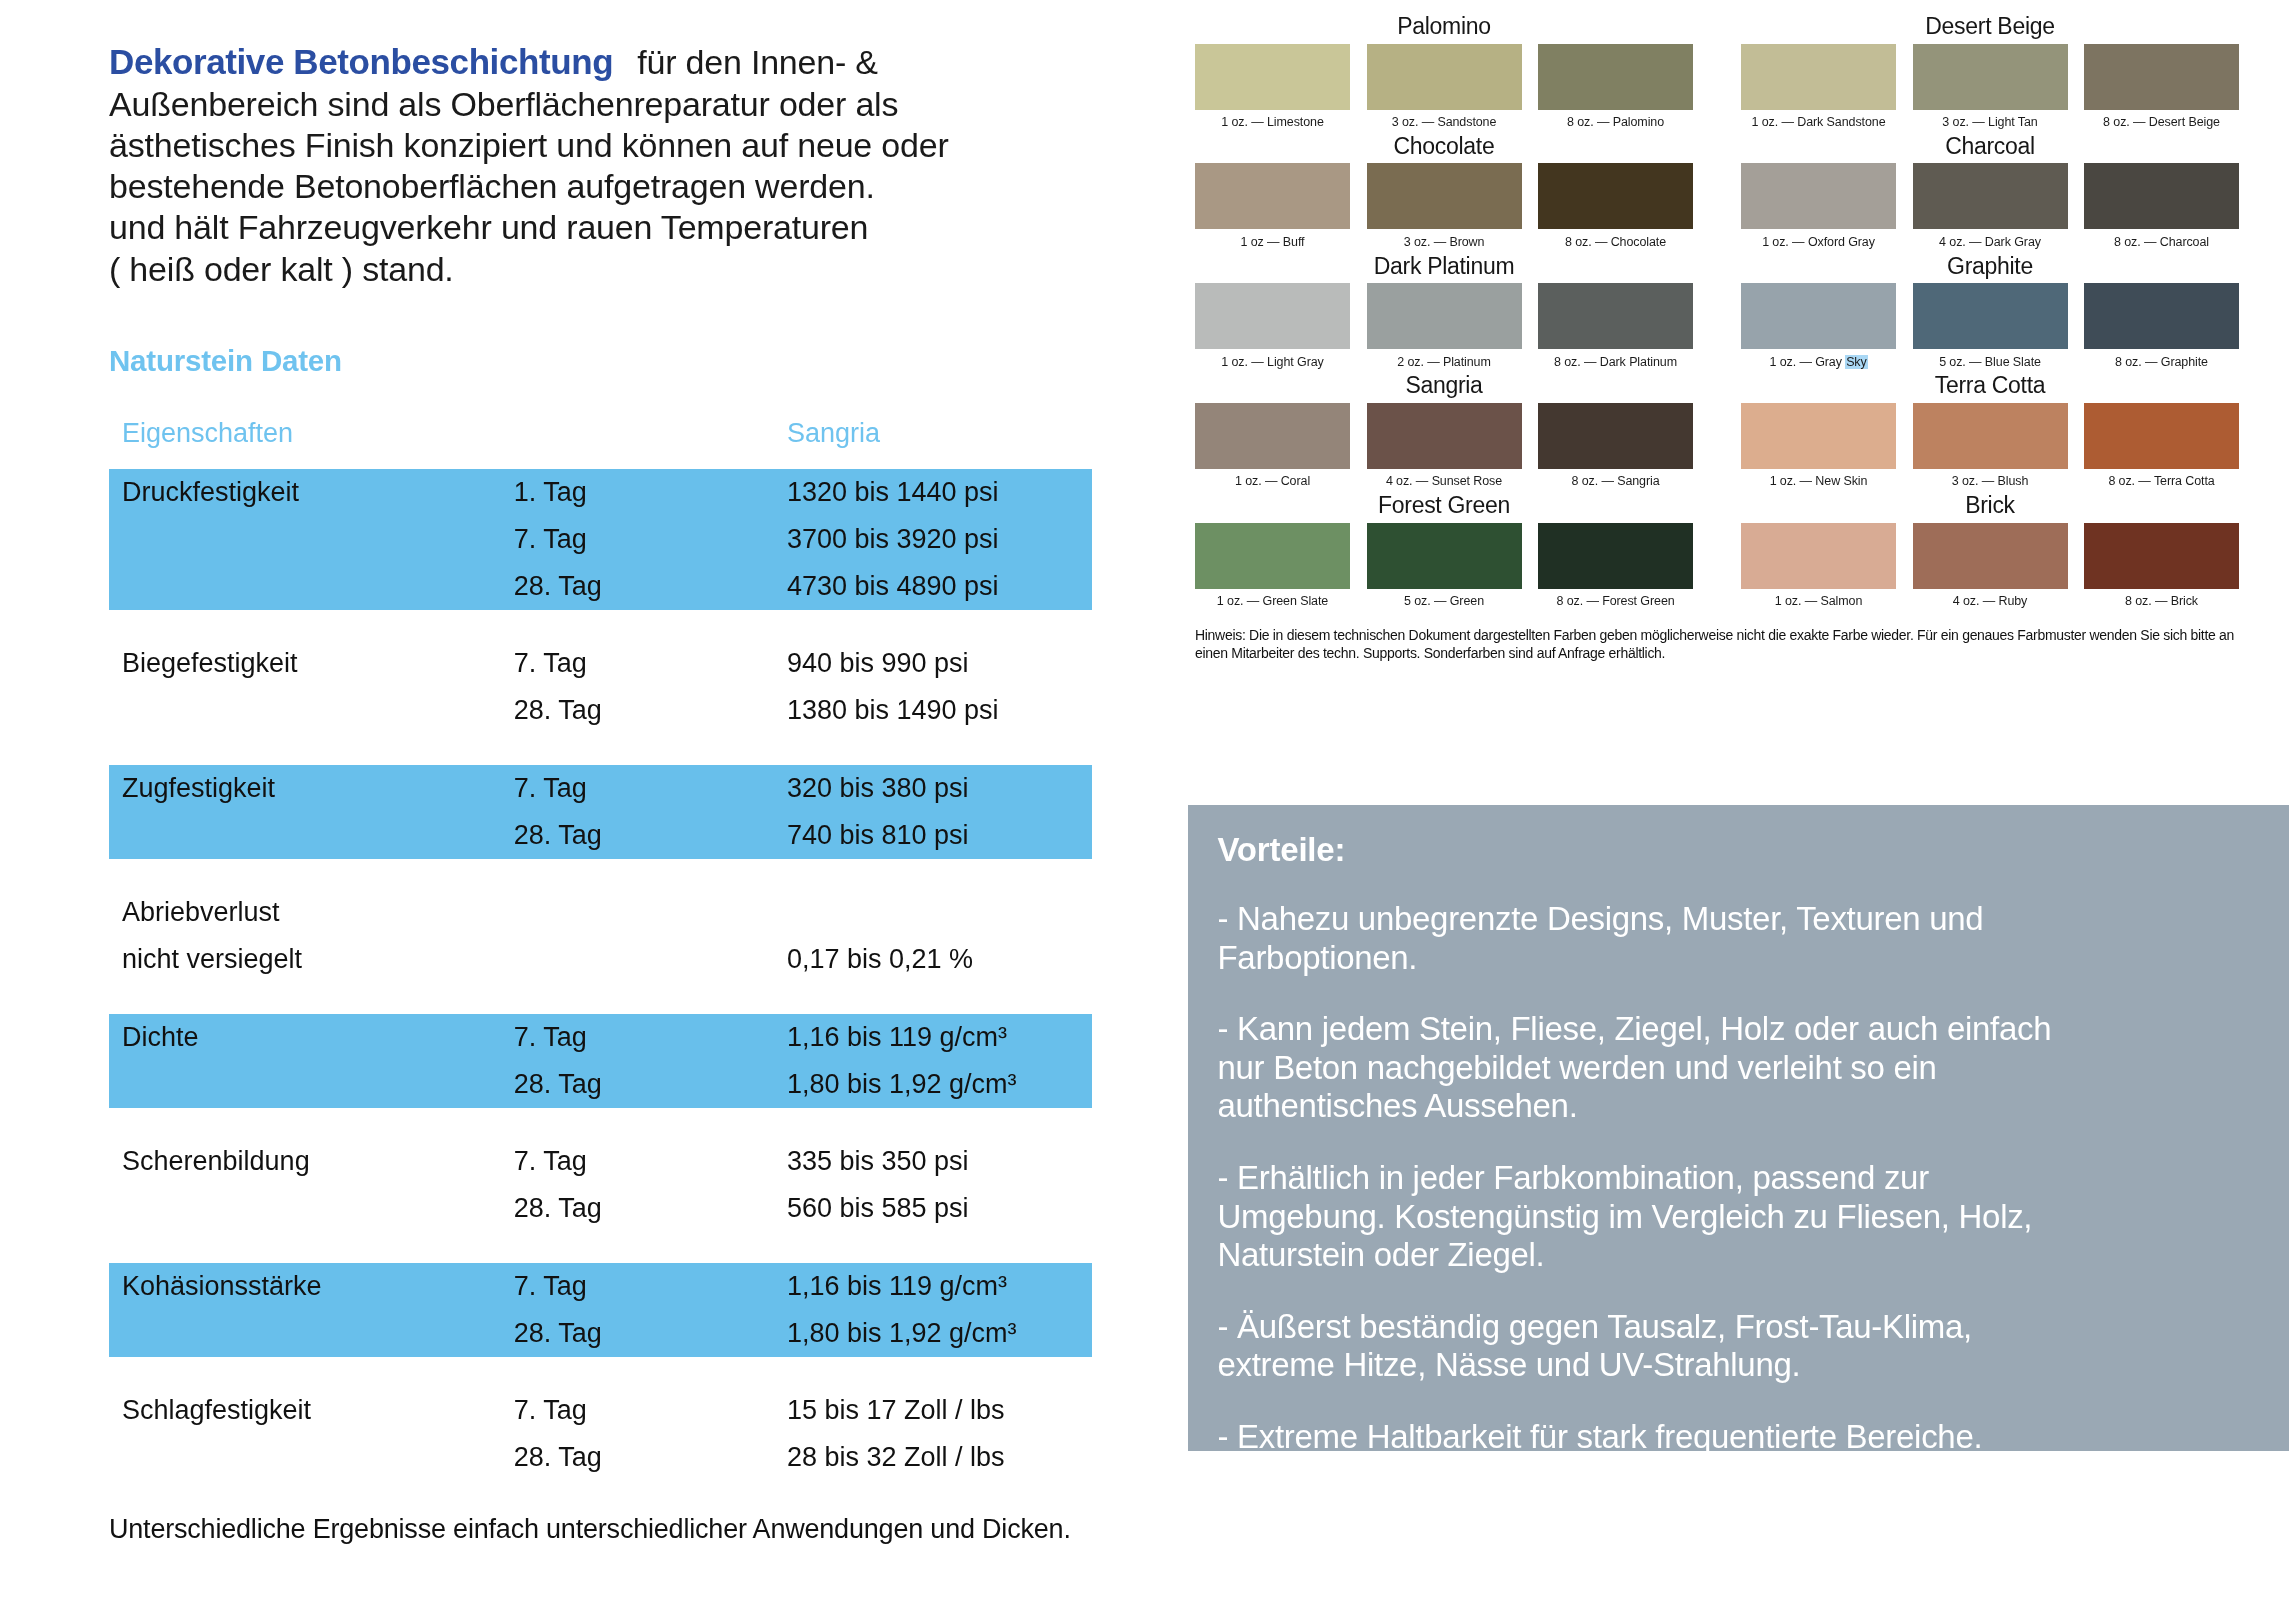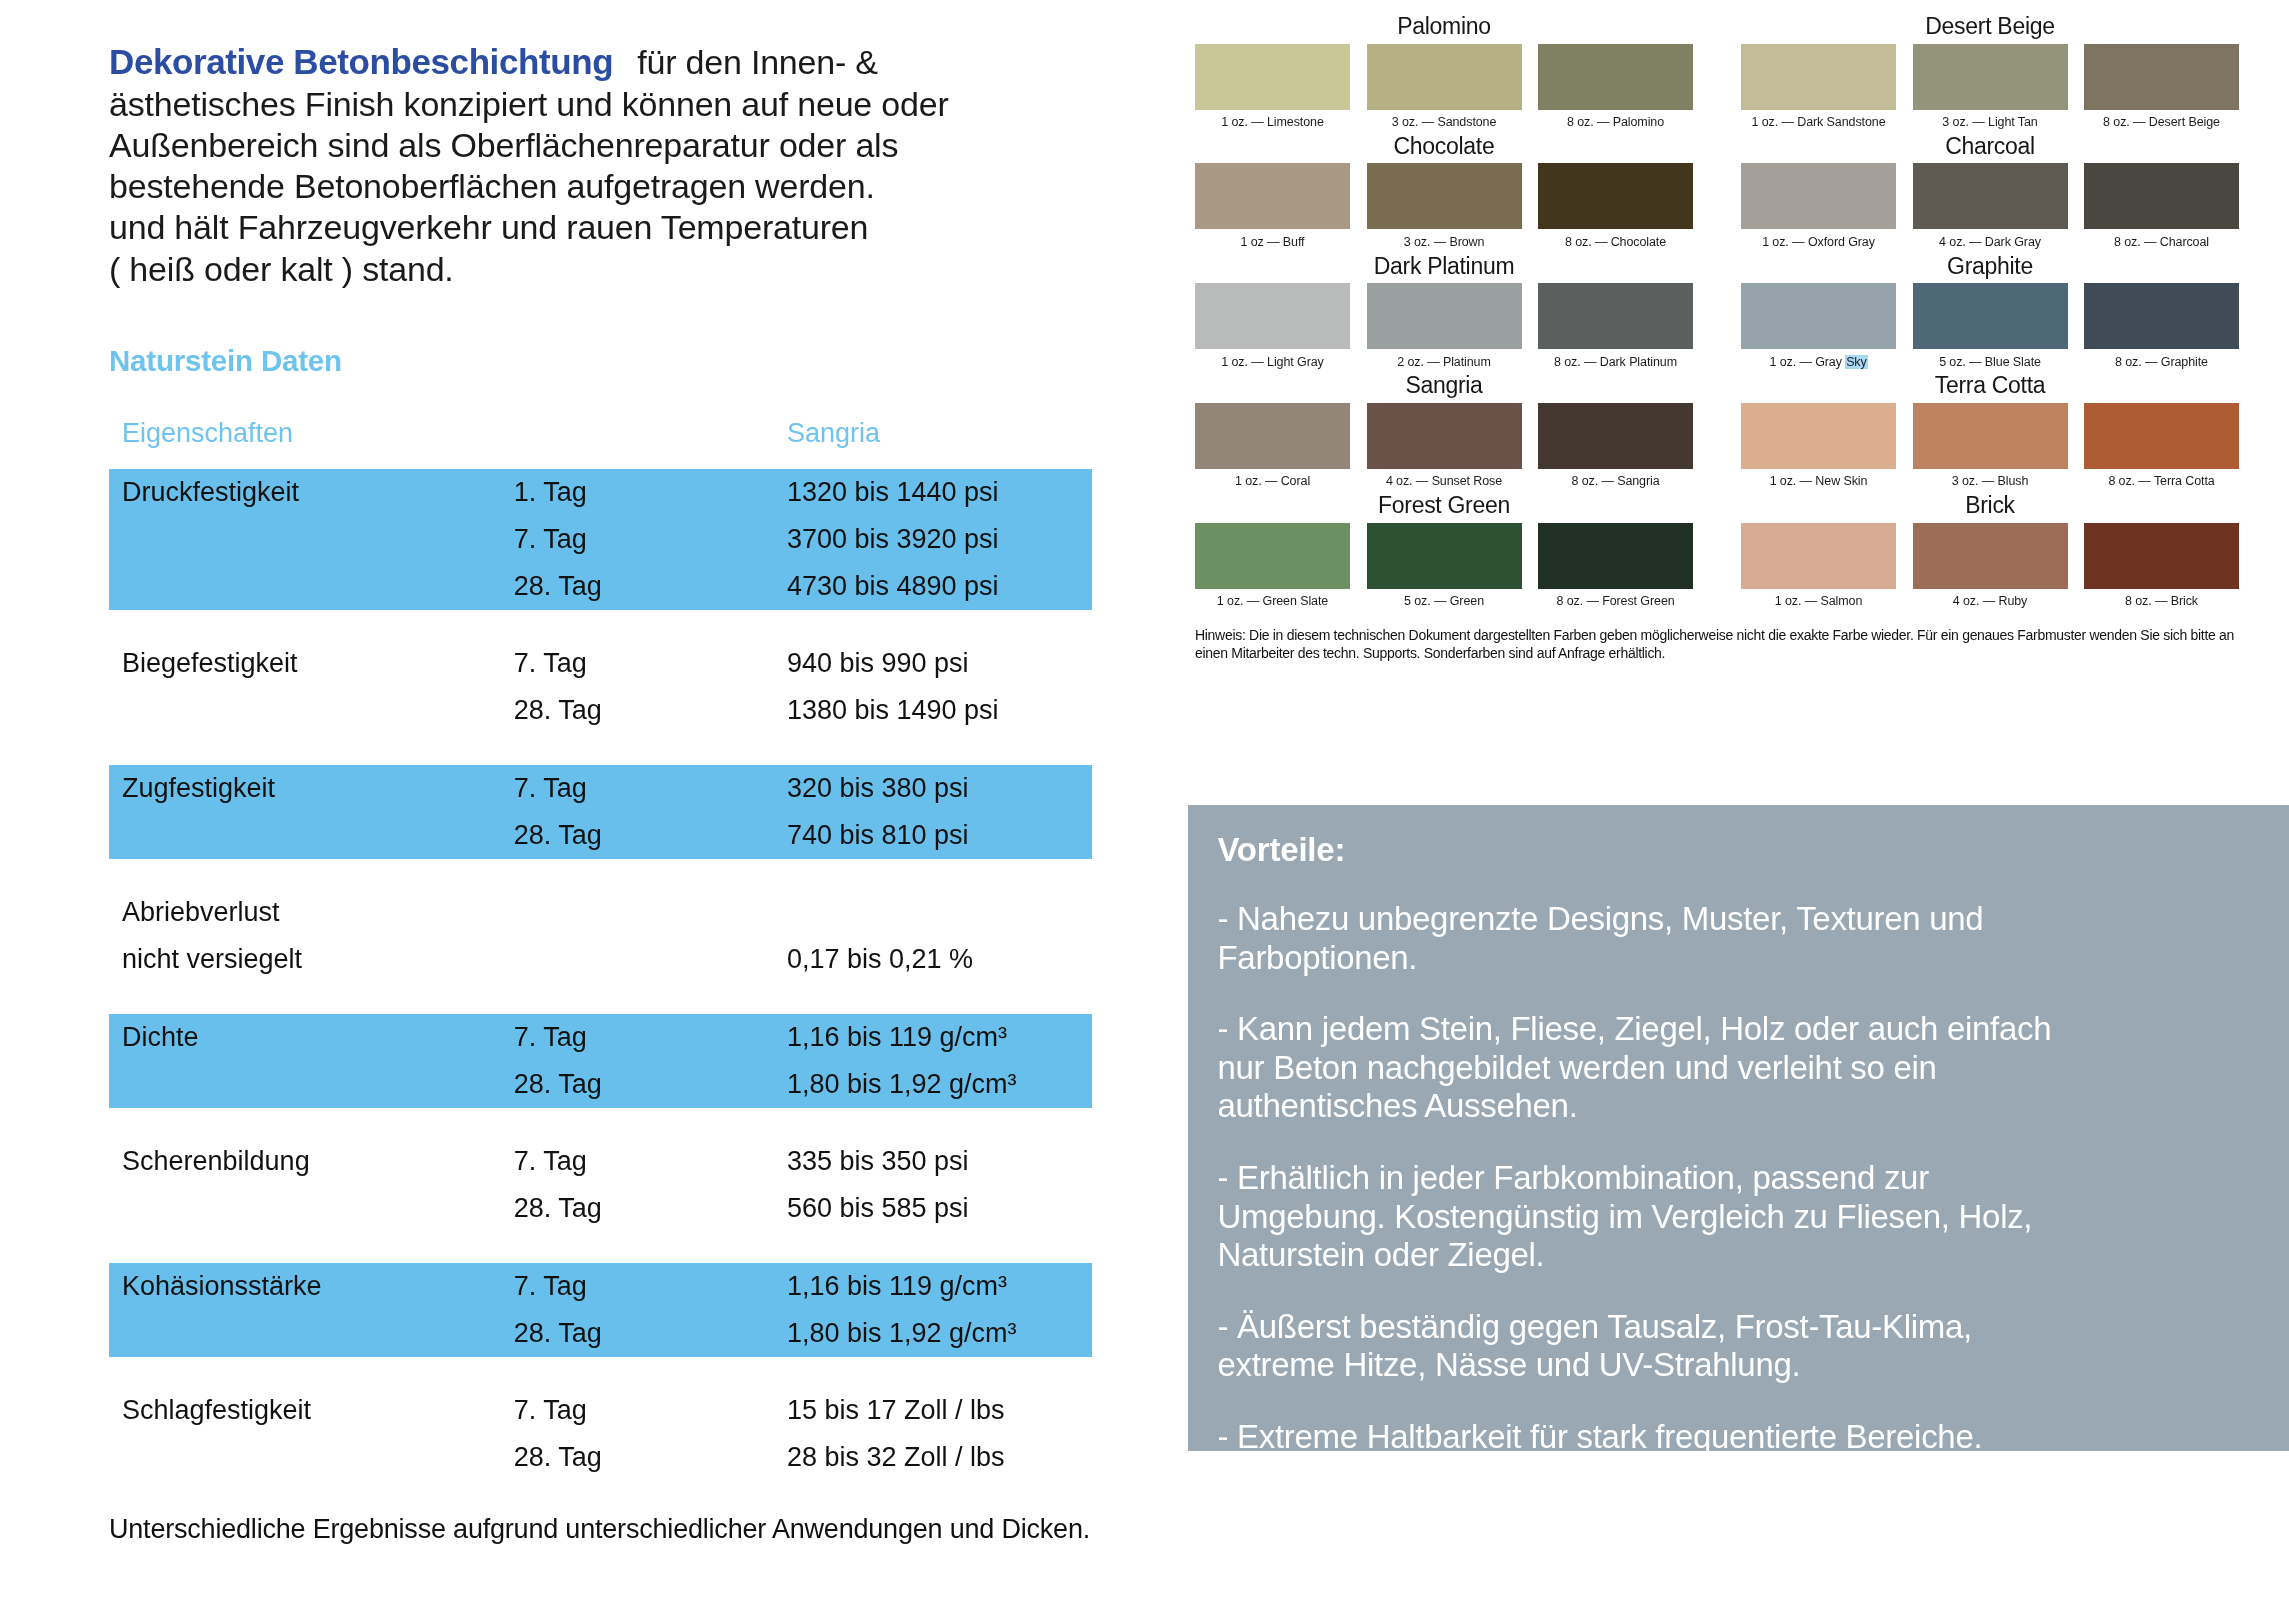--- a/index.html
+++ b/index.html
@@ -192,22 +192,22 @@
 </style>
 </head>
 <body>
 
 <div id="left-column">
 
   <div id="intro-block">
     <span class="intro-first">
       <span id="intro-title">Dekorative Betonbeschichtung</span><span>für den Innen- &amp;</span>
     </span>
+    <span class="intro-line">Außenbereich sind als Oberflächenreparatur oder als</span>
     <span class="intro-line">ästhetisches Finish konzipiert und können auf neue oder</span>
-    <span class="intro-line">Außenbereich sind als Oberflächenreparatur oder als</span>
     <span class="intro-line">bestehende Betonoberflächen aufgetragen werden.</span>
     <span class="intro-line">und hält Fahrzeugverkehr und rauen Temperaturen</span>
     <span class="intro-line">( heiß oder kalt ) stand.</span>
   </div>
 
   <div id="tech-heading">Naturstein Daten</div>
 
   <div id="spec-table">
     <div class="spec-head">
       <div class="c-prop">Eigenschaften</div>
@@ -319,21 +319,21 @@
           </div>
           <div class="spec-row">
             <div class="c-prop"></div>
             <div class="c-day">28. Tag</div>
             <div class="c-res">28 bis 32 Zoll / lbs</div>
           </div>
         </div>
       </div>
   </div>
 
-  <div id="table-footnote">Unterschiedliche Ergebnisse aufgrund unterschiedlicher Anwendungen und Dicken.</div>
+  <div id="table-footnote">Unterschiedliche Ergebnisse einfach unterschiedlicher Anwendungen und Dicken.</div>
 </div>
 
 <div id="right-column">
   <div id="swatch-grid">
       <div class="swatch-col">
         <div class="swatch-family">
           <div class="family-title">Palomino</div>
           <div class="family-swatches">
             <div class="swatch-cell">
               <div class="swatch-chip" style="background: rgb(201, 198, 152);"></div>

